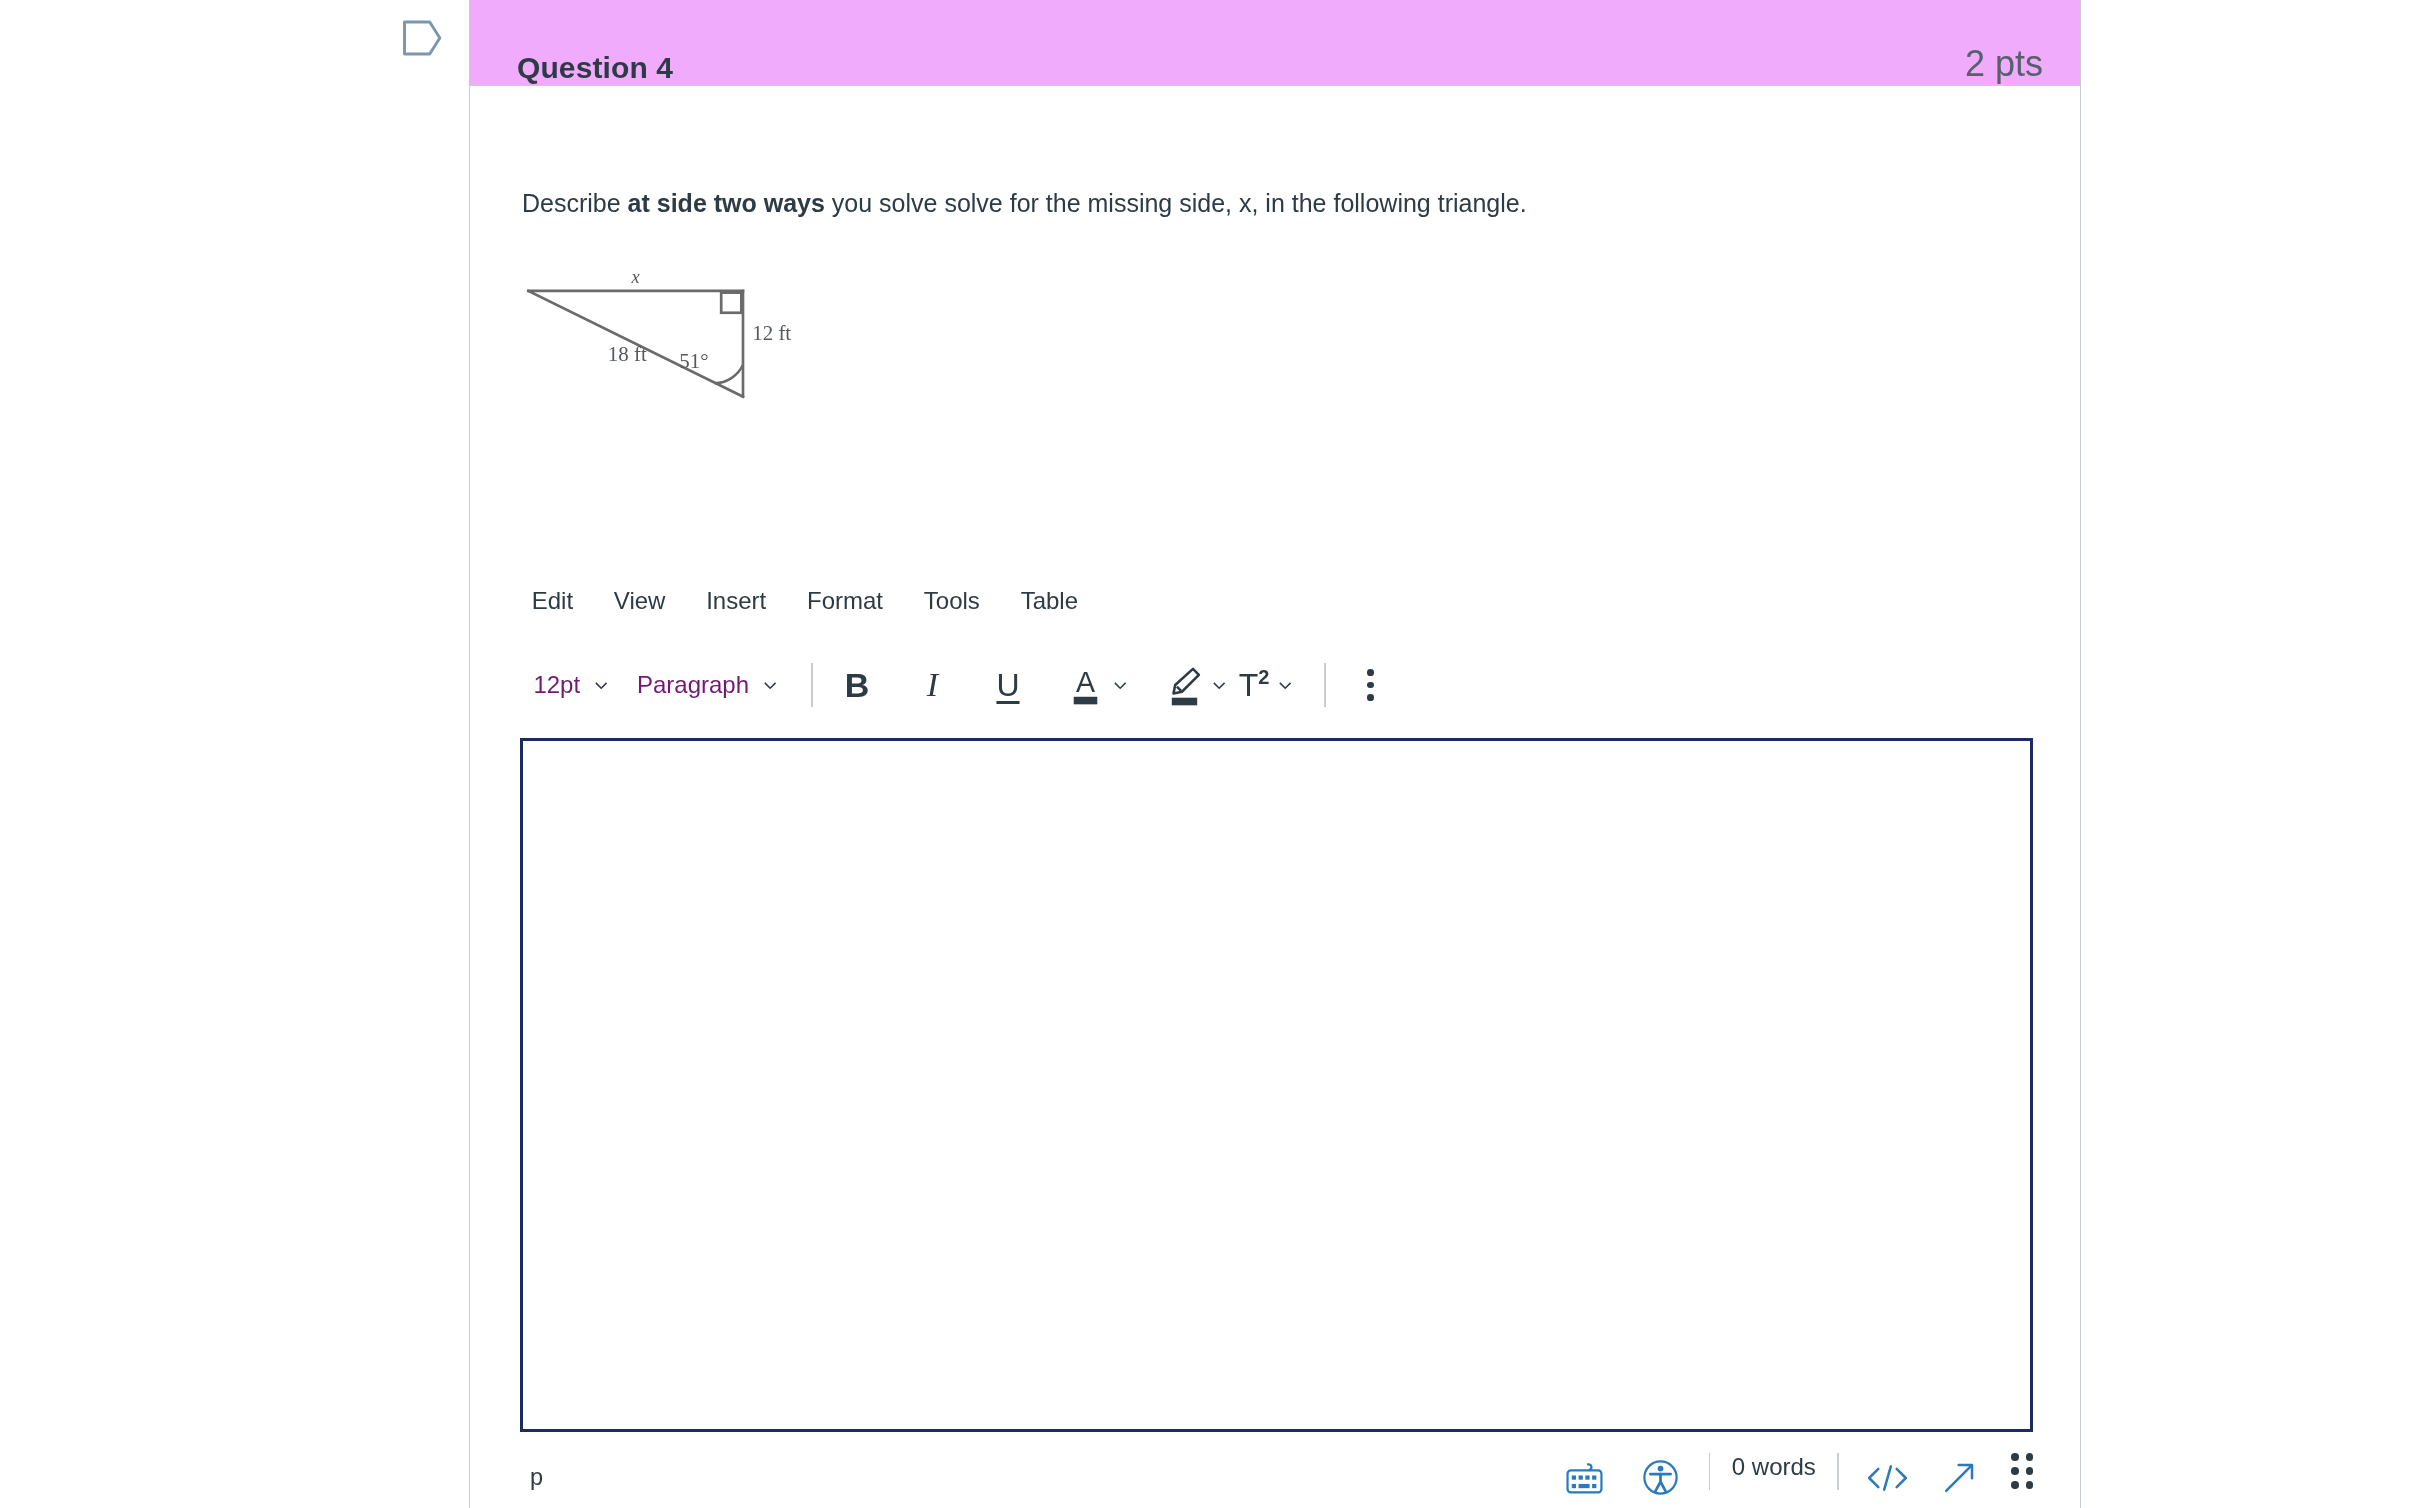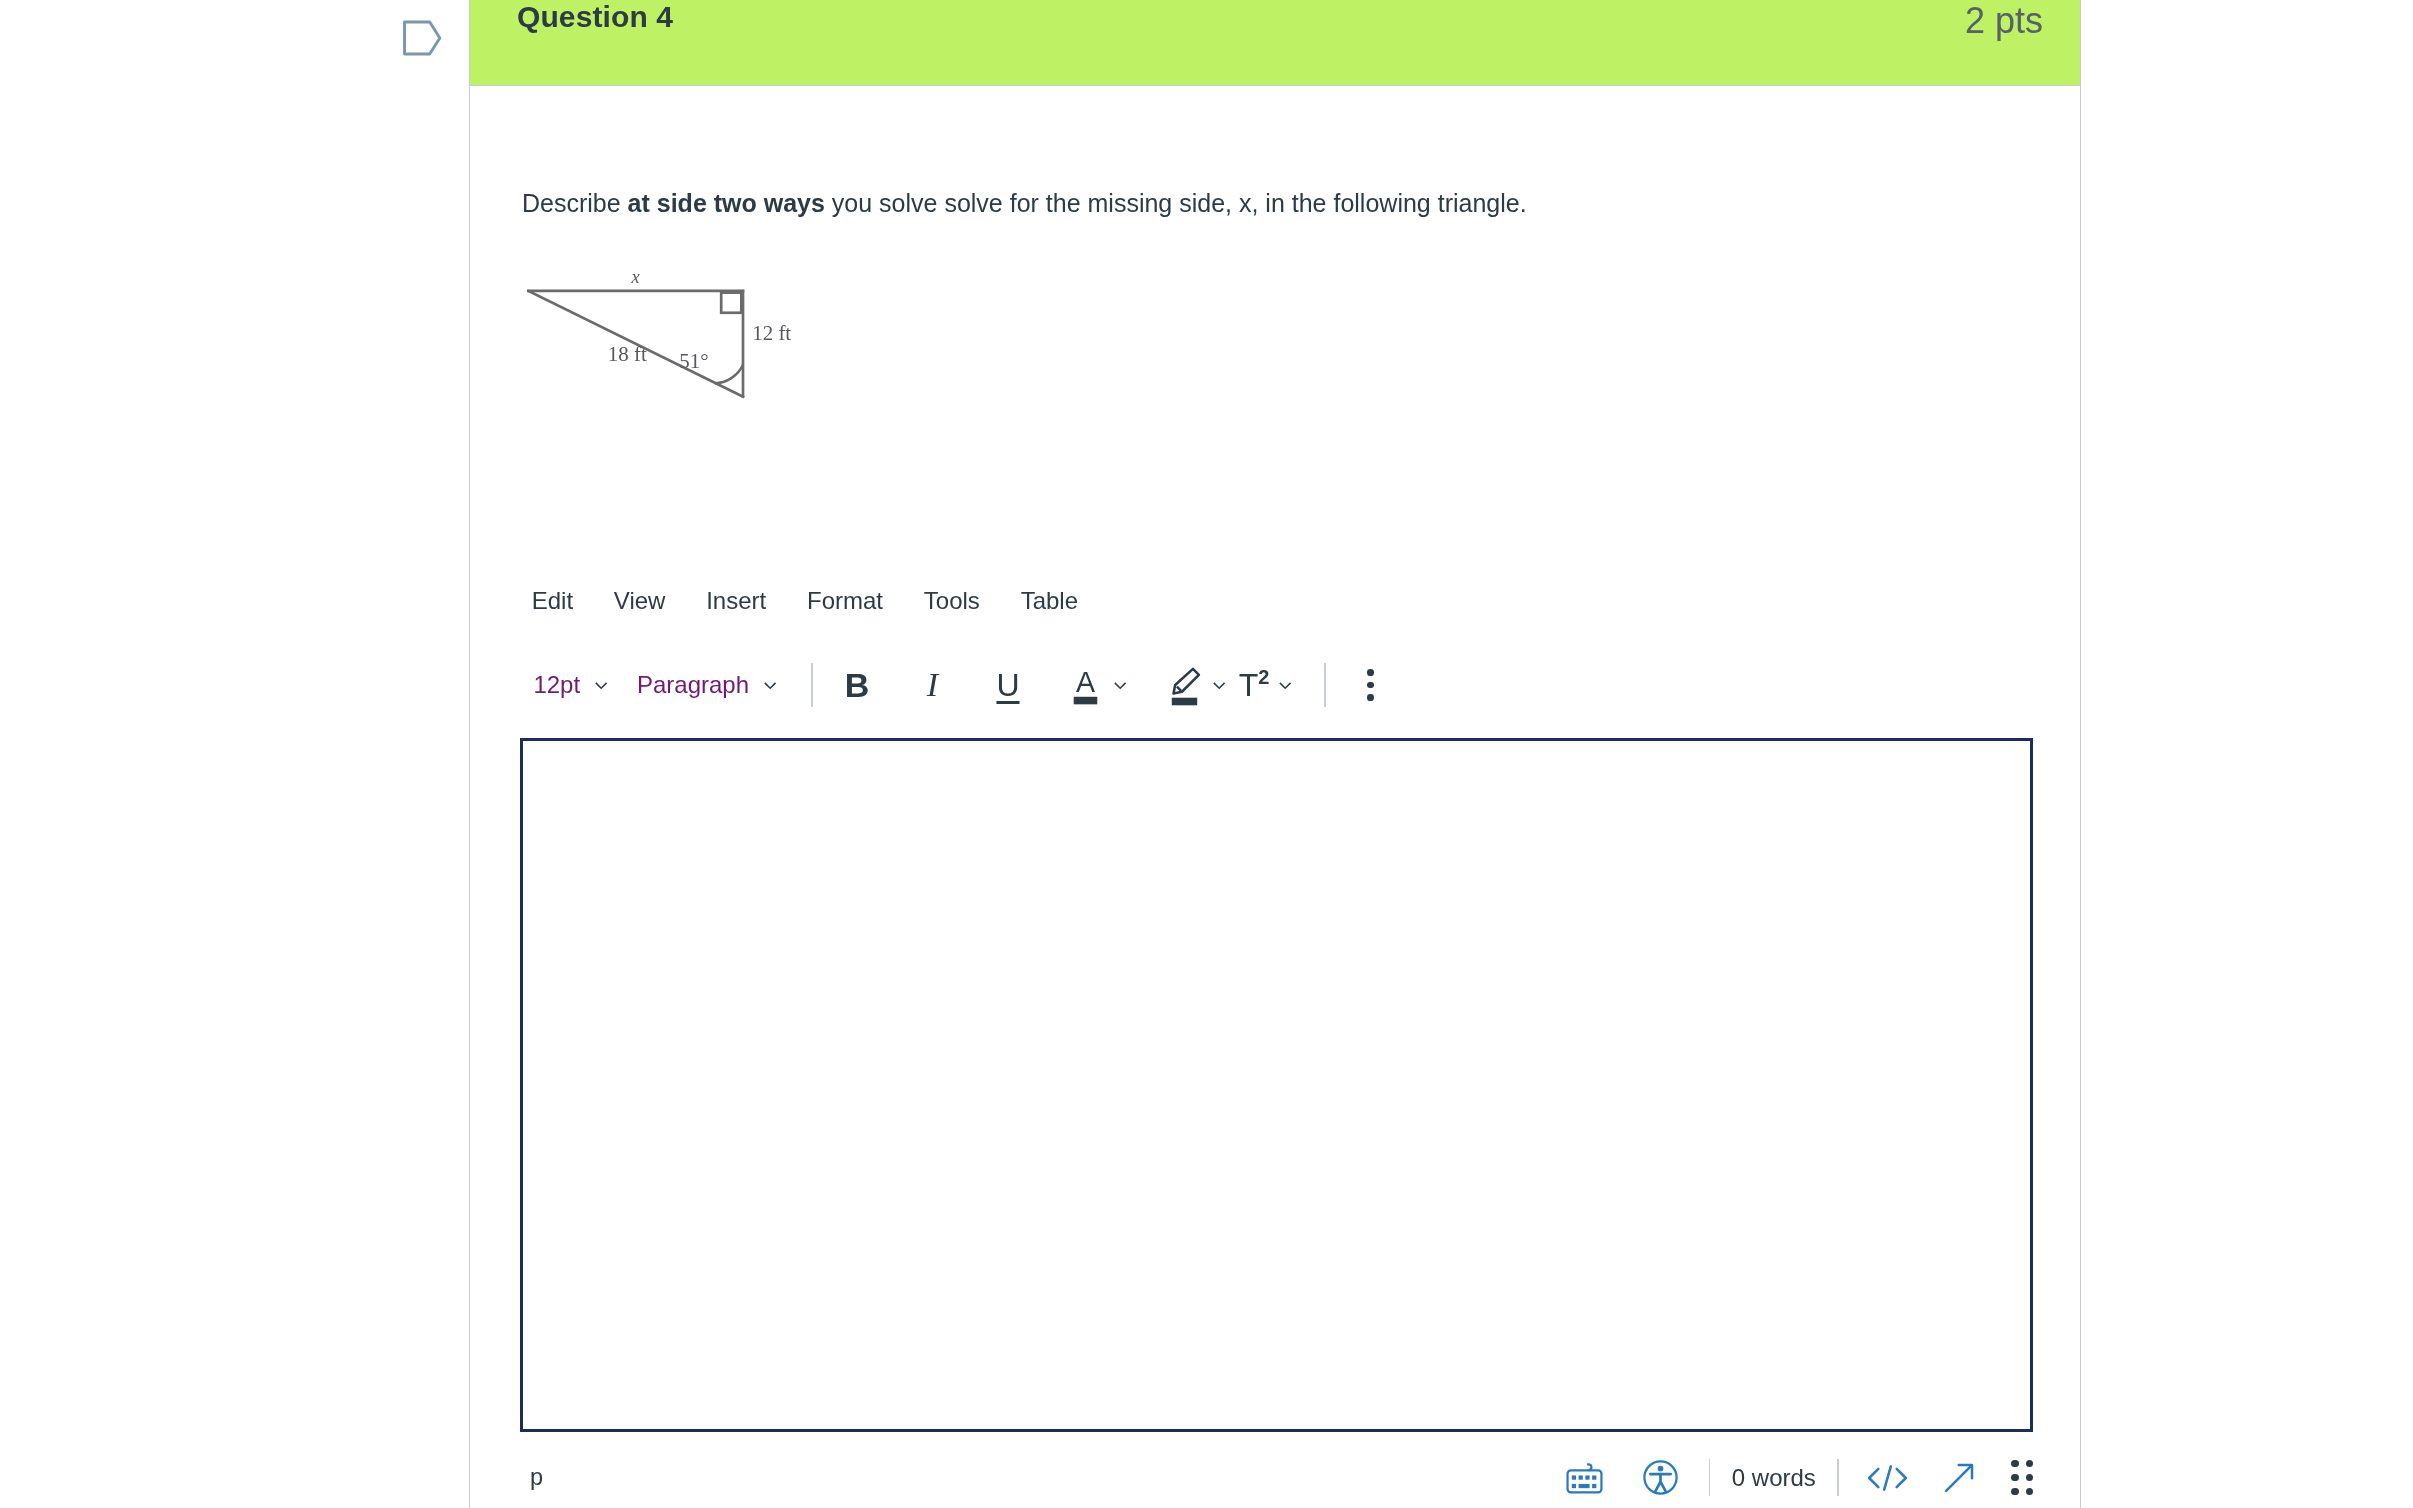--- a/index.html
+++ b/index.html
@@ -39,25 +39,25 @@
   .flag-shape {
     display: block;
   }
 
   .q-header {
     position: absolute;
     left: 0;
     top: 0;
     right: 0;
     height: 86px;
-    background: #bef264;
+    background: #f0abfc;
     border-bottom: 1.7px solid #c7cdd1;
     box-sizing: border-box;
     display: flex;
-    align-items: flex-start;
+    align-items: flex-end;
     justify-content: space-between;
     padding: 0 37px 0 47px;
   }
   .q-title {
     font-size: 30px;
     font-weight: bold;
     color: #2d3b45;
     letter-spacing: 0.1px;
   }
   .q-points {
@@ -211,21 +211,21 @@
     color: #2d3b45;
   }
   .status-path {
     padding-left: 10px;
     font-size: 23.5px;
     color: #2d3b45;
   }
   .status-right {
     margin-left: auto;
     display: flex;
-    align-items: center;
+    align-items: flex-start;
     gap: 3px;
   }
   .st-btn {
     display: flex; align-items: center; justify-content: center;
     width: 54px; height: 49px; border-radius: 4.2px; cursor: pointer;
     color: #2b7abc;
   }
   .st-sep {
     width: 1.7px; height: 37px; background: #c7cdd1; margin: 0 18.4px;
   }

